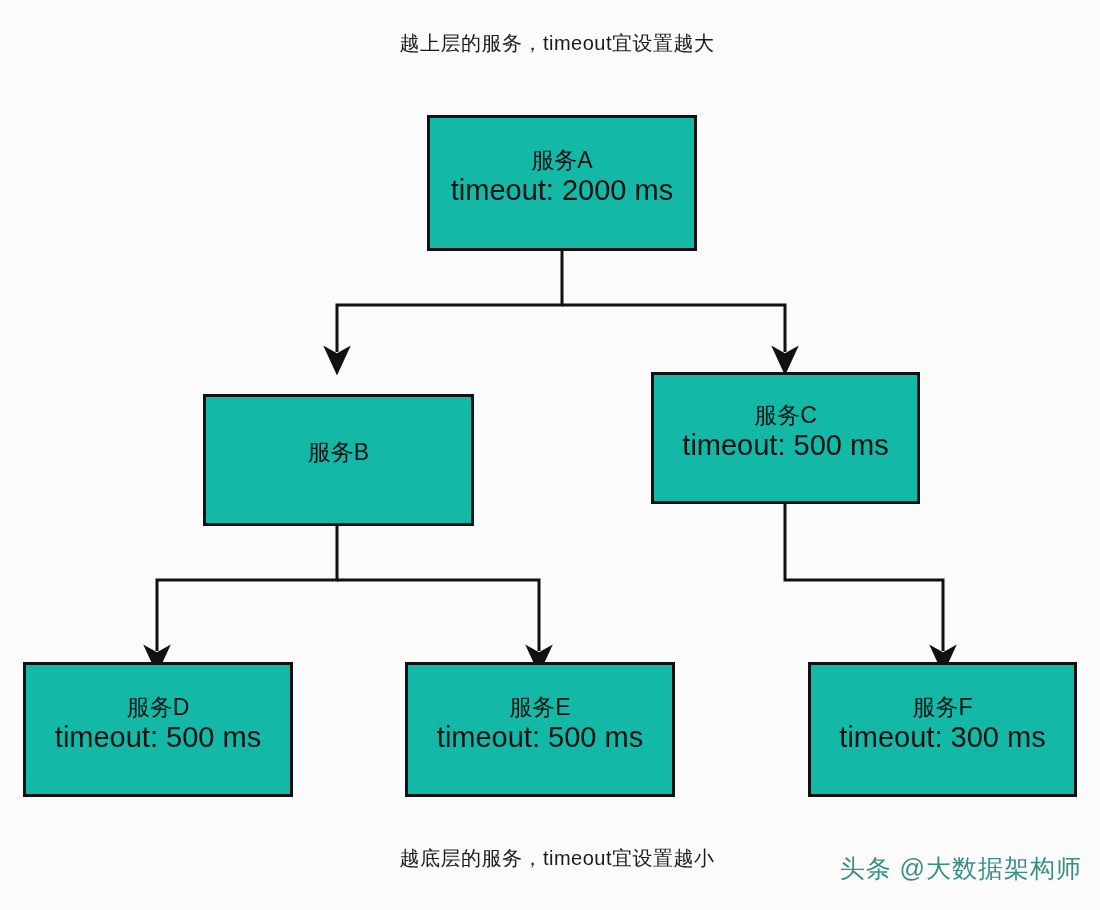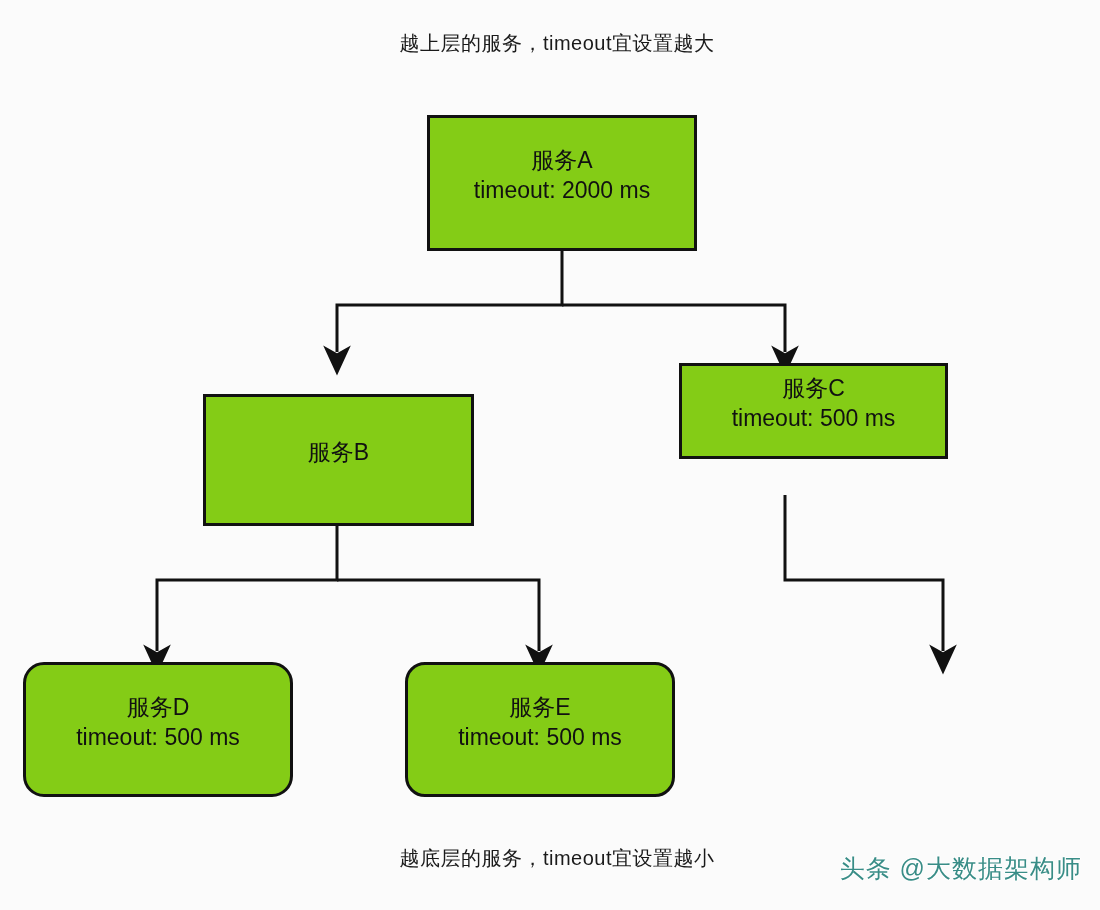--- a/index.html
+++ b/index.html
@@ -28,35 +28,35 @@
     white-space: nowrap;
   }
   #caption-top  { top: 30px; }
   #caption-bottom { top: 845px; }
 
   
   .node {
     position: absolute;
     box-sizing: border-box;
     border: 3px solid #111111;
-    background: #84cc16;
+    background: #14b8a6;
     display: flex;
     flex-direction: column;
     align-items: center;
     justify-content: center;
     color: #111111;
     z-index: 3;
   }
   .node .node-name {
     font-size: 23px;
     line-height: 30px;
     white-space: nowrap;
   }
   .node .node-timeout {
-    font-size: 23px;
+    font-size: 29px;
     line-height: 30px;
     white-space: nowrap;
   }
   .node-inner {
     display: flex;
     flex-direction: column;
     align-items: center;
     transform: translateY(-8px);
   }
 
@@ -123,39 +123,45 @@
       <span class="node-timeout">timeout: 2000 ms</span>
     </div>
   </div>
 
   <div class="node" id="node-b" style="left:203px; top:363px; width:271px; height:132px;margin-top:31px;">
     <div class="node-inner">
       <span class="node-name">服务B</span>
     </div>
   </div>
 
-  <div class="node" id="node-c" style="left:651px; top:363px; width:269px; height:96px;margin-left:28px;">
+  <div class="node" id="node-c" style="left:651px; top:372px; width:269px; height:132px;">
     <div class="node-inner">
       <span class="node-name">服务C</span>
       <span class="node-timeout">timeout: 500 ms</span>
     </div>
   </div>
 
-  <div class="node" id="node-d" style="left:23px; top:662px; width:270px; height:135px;border-radius:21px;">
+  <div class="node" id="node-d" style="left:23px; top:662px; width:270px; height:135px;">
     <div class="node-inner">
       <span class="node-name">服务D</span>
       <span class="node-timeout">timeout: 500 ms</span>
     </div>
   </div>
 
-  <div class="node" id="node-e" style="left:405px; top:662px; width:270px; height:135px;border-radius:20px;">
+  <div class="node" id="node-e" style="left:405px; top:662px; width:270px; height:135px;">
     <div class="node-inner">
       <span class="node-name">服务E</span>
       <span class="node-timeout">timeout: 500 ms</span>
     </div>
   </div>
 
+  <div class="node" id="node-f" style="left:808px; top:662px; width:269px; height:135px;">
+    <div class="node-inner">
+      <span class="node-name">服务F</span>
+      <span class="node-timeout">timeout: 300 ms</span>
+    </div>
+  </div>
 
   <div class="caption" id="caption-bottom">越底层的服务，timeout宜设置越小</div>
 
   <div id="watermark">头条 @大数据架构师</div>
 
 </div>
 
 </body></html>

